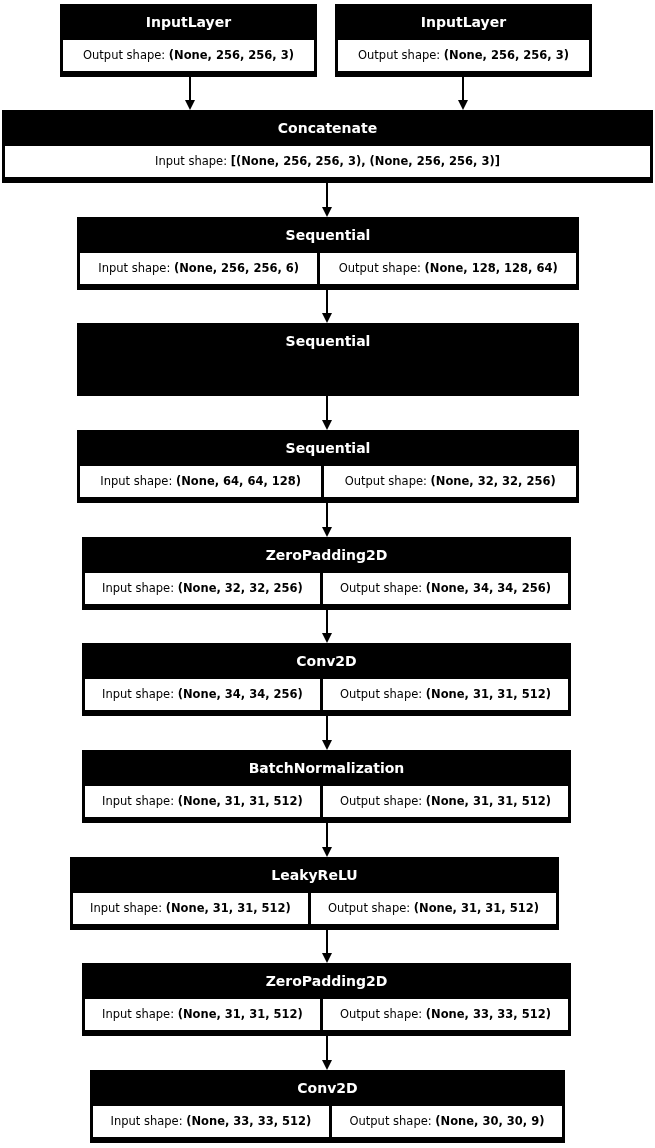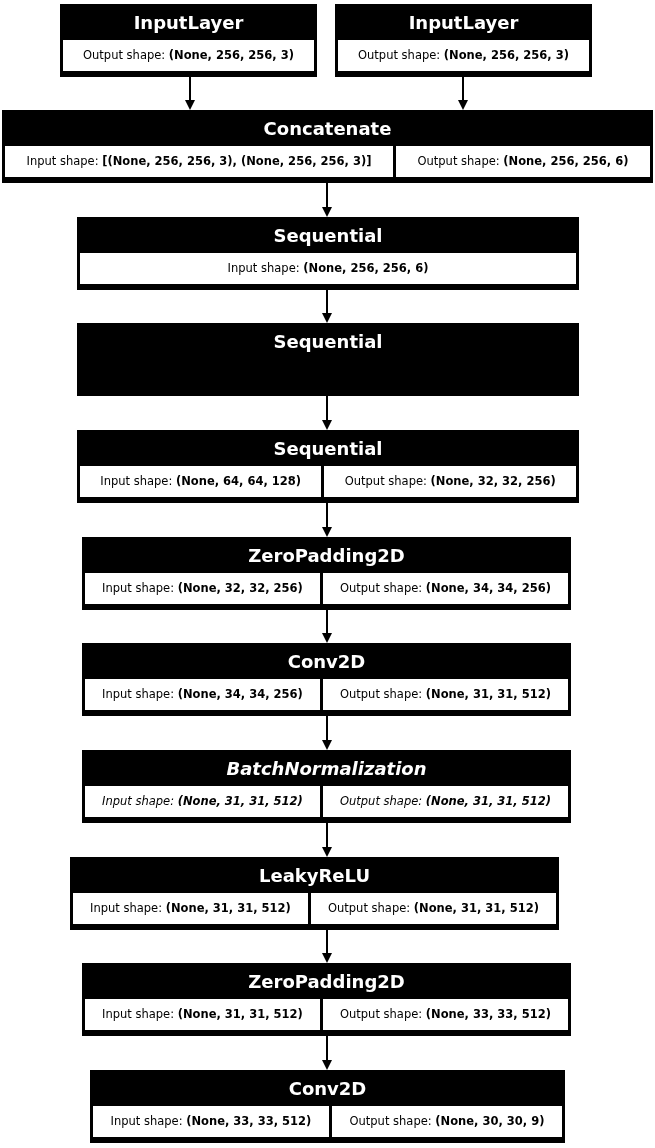--- a/index.html
+++ b/index.html
@@ -14,21 +14,21 @@
   .node {
     position: absolute;
     background: #000000;
     box-sizing: border-box;
     padding: 0 3px 3px 3px;
     height: 73px;
   }
   .node-title {
     color: #ffffff;
     font-weight: bold;
-    font-size: 18px;
+    font-size: 14px;
     text-align: center;
     height: 36px;
     line-height: 37px;
     white-space: nowrap;
     overflow: hidden;
   }
   .node-body {
     display: flex;
     gap: 3px;
   }
@@ -72,27 +72,27 @@
     <div class="node" style="left: 335px; top: 4px; width: 257px;">
       <div class="node-title">InputLayer</div>
       <div class="node-body">
         <div class="cell"><span class="shape-label">Output shape: </span><span class="shape-value">(None, 256, 256, 3)</span></div>
       </div>
     </div>
     <div class="node" style="left: 2px; top: 110px; width: 651px;">
       <div class="node-title">Concatenate</div>
       <div class="node-body">
         <div class="cell"><span class="shape-label">Input shape: </span><span class="shape-value">[(None, 256, 256, 3), (None, 256, 256, 3)]</span></div>
-        <div class="cell"><span class="shape-label">Output shape: </span><span class="shape-value">(None, 256, 256, 6)</span></div>
       </div>
     </div>
     <div class="node" style="left: 77px; top: 217px; width: 502px;">
       <div class="node-title">Sequential</div>
       <div class="node-body">
         <div class="cell"><span class="shape-label">Input shape: </span><span class="shape-value">(None, 256, 256, 6)</span></div>
+        <div class="cell"><span class="shape-label">Output shape: </span><span class="shape-value">(None, 128, 128, 64)</span></div>
       </div>
     </div>
     <div class="node" style="left: 77px; top: 323px; width: 502px;">
       <div class="node-title">Sequential</div>
     </div>
     <div class="node" style="left: 77px; top: 430px; width: 502px;">
       <div class="node-title">Sequential</div>
       <div class="node-body">
         <div class="cell"><span class="shape-label">Input shape: </span><span class="shape-value">(None, 64, 64, 128)</span></div>
         <div class="cell"><span class="shape-label">Output shape: </span><span class="shape-value">(None, 32, 32, 256)</span></div>
@@ -105,21 +105,21 @@
         <div class="cell"><span class="shape-label">Output shape: </span><span class="shape-value">(None, 34, 34, 256)</span></div>
       </div>
     </div>
     <div class="node" style="left: 82px; top: 643px; width: 489px;">
       <div class="node-title">Conv2D</div>
       <div class="node-body">
         <div class="cell"><span class="shape-label">Input shape: </span><span class="shape-value">(None, 34, 34, 256)</span></div>
         <div class="cell"><span class="shape-label">Output shape: </span><span class="shape-value">(None, 31, 31, 512)</span></div>
       </div>
     </div>
-    <div class="node" style="left: 82px; top: 750px; width: 489px; font-style: italic;">
+    <div class="node" style="left: 82px; top: 750px; width: 489px;">
       <div class="node-title">BatchNormalization</div>
       <div class="node-body">
         <div class="cell"><span class="shape-label">Input shape: </span><span class="shape-value">(None, 31, 31, 512)</span></div>
         <div class="cell"><span class="shape-label">Output shape: </span><span class="shape-value">(None, 31, 31, 512)</span></div>
       </div>
     </div>
     <div class="node" style="left: 70px; top: 857px; width: 489px;">
       <div class="node-title">LeakyReLU</div>
       <div class="node-body">
         <div class="cell"><span class="shape-label">Input shape: </span><span class="shape-value">(None, 31, 31, 512)</span></div>

